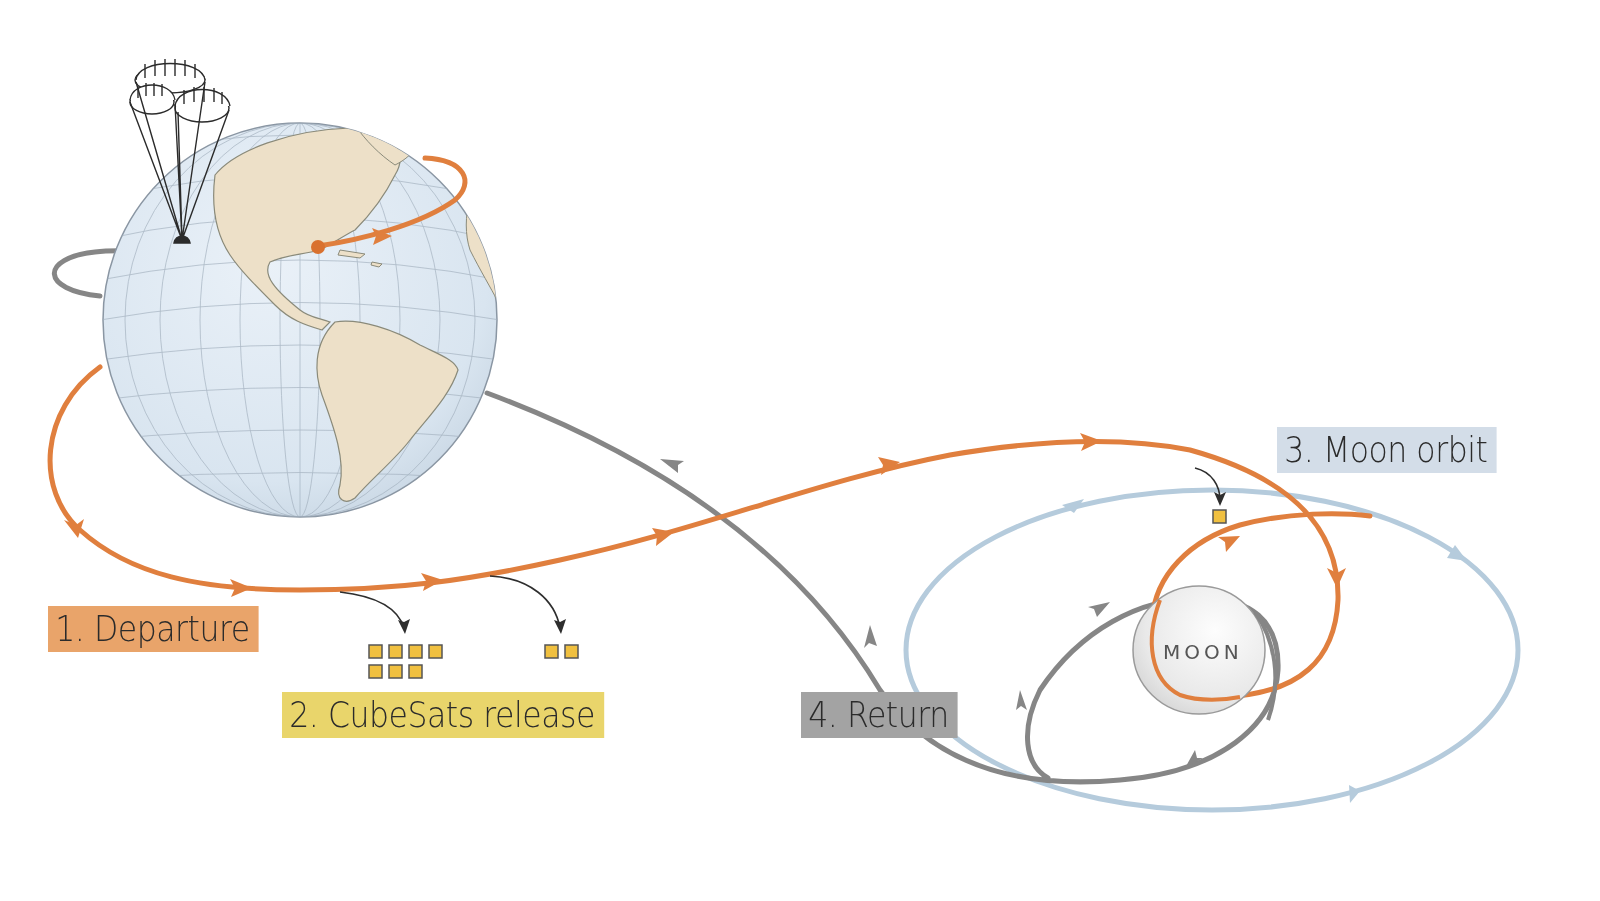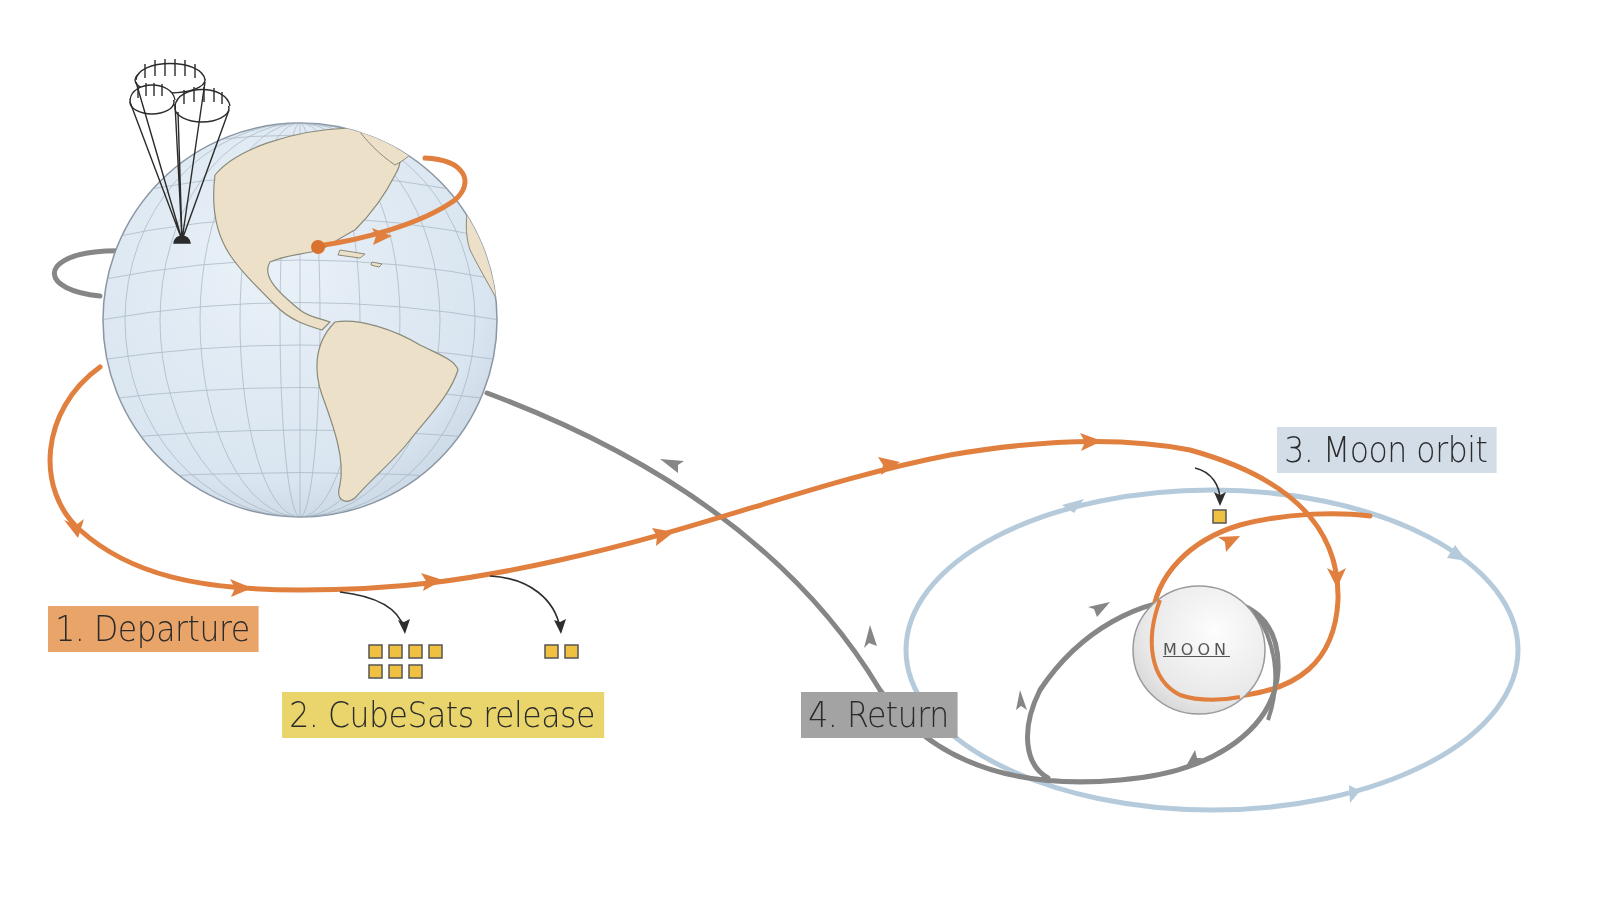--- a/index.html
+++ b/index.html
@@ -14,24 +14,23 @@
       line-height: 46px;
       padding: 0 10px 0 8px;
       letter-spacing: -0.5px;
       white-space: nowrap;
       transform: scaleX(0.9);
       transform-origin: left center;
     }
     .moon-text {
       position: absolute;
       font-family: "DejaVu Sans", sans-serif;
-      font-size: 16px;
+      font-size: 20px;
       letter-spacing: 4px;
       color: #555555;
-      text-decoration: underline;
     }
   </style>
 </head>
 <body>
 
 <svg class="stage" width="1600" height="901" viewBox="0 0 1600 901" xmlns="http://www.w3.org/2000/svg">
   <defs>
     <radialGradient id="globeGrad" cx="0.42" cy="0.35" r="0.7">
       <stop offset="0" stop-color="#eaf1f8"></stop>
       <stop offset="0.8" stop-color="#d9e5f0"></stop>

